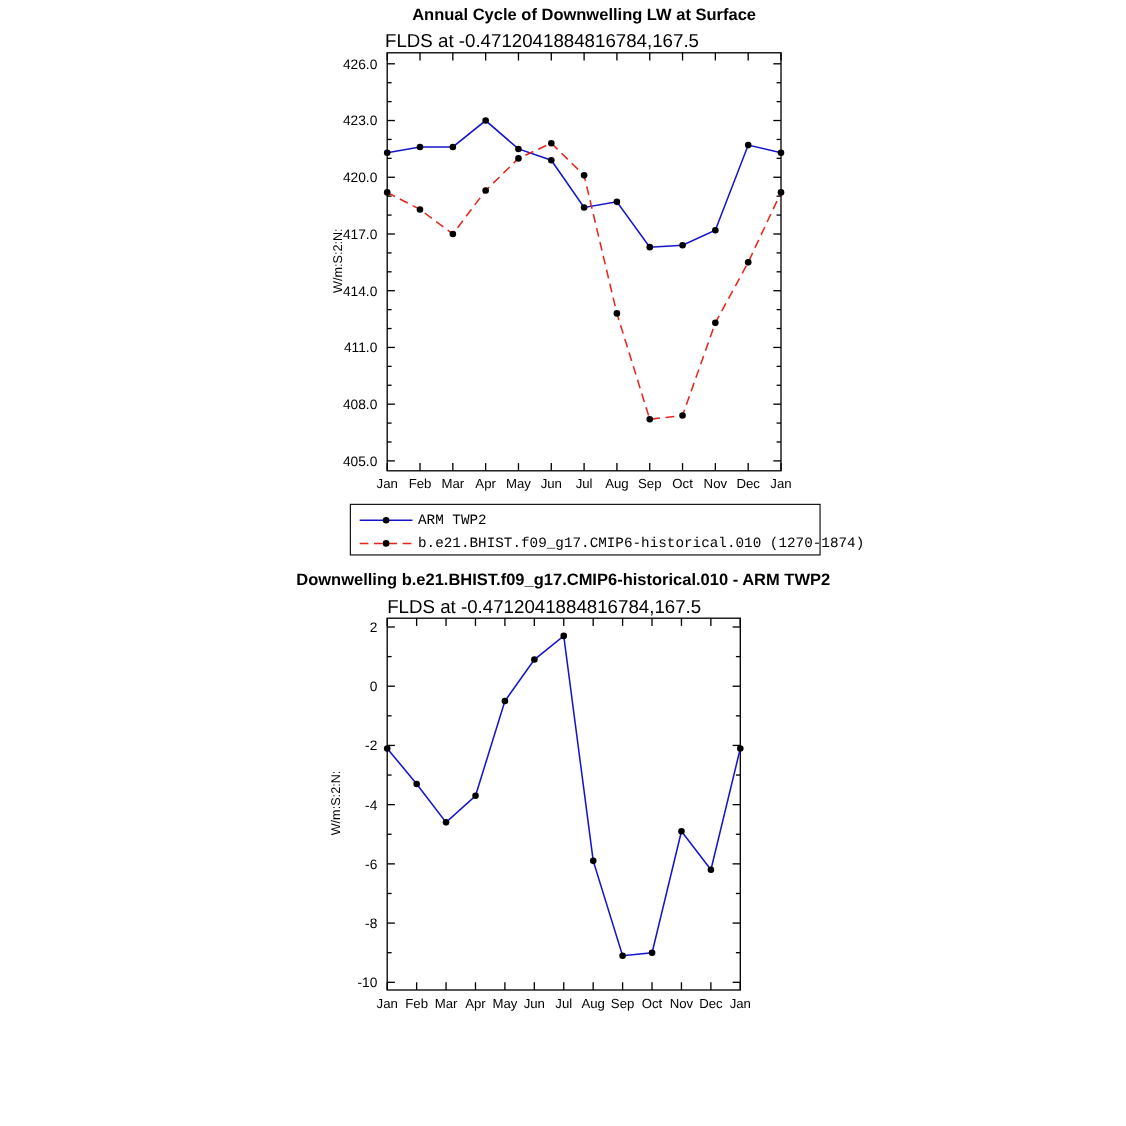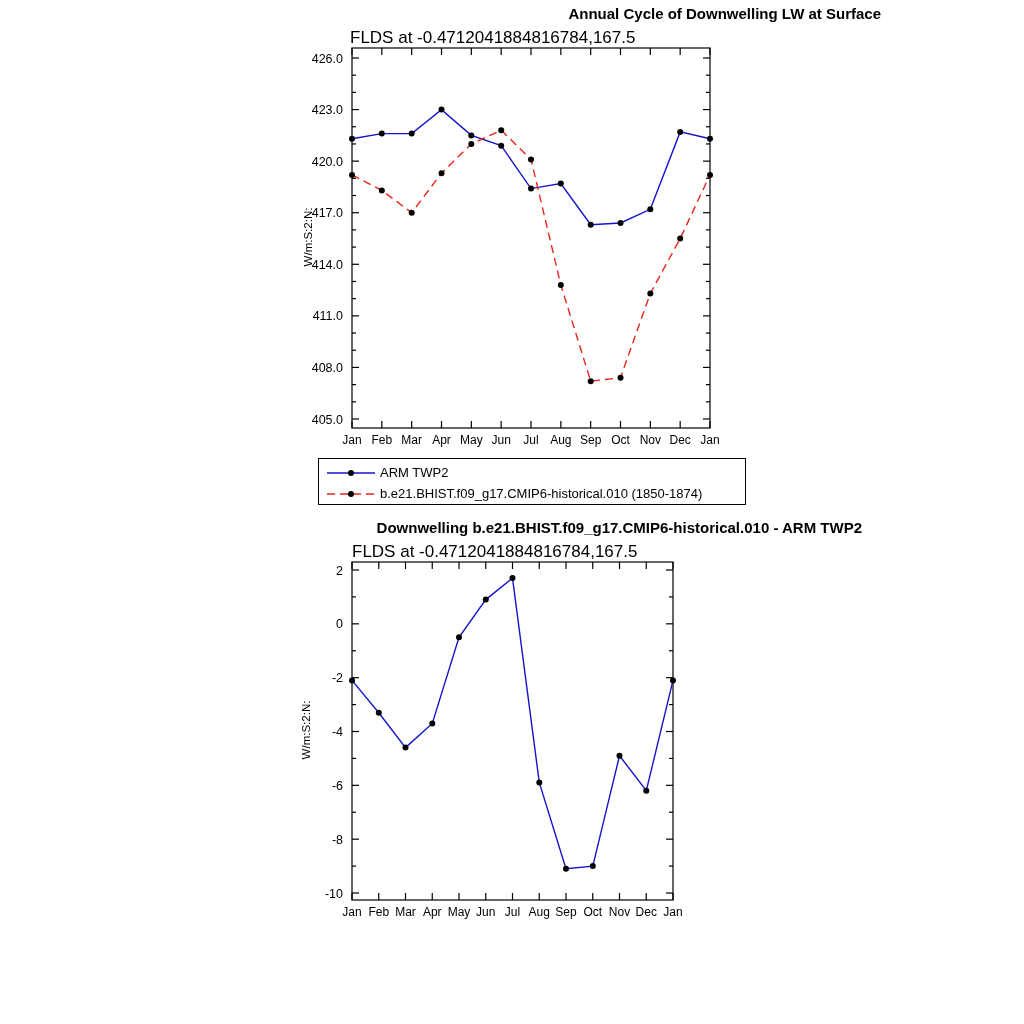--- a/index.html
+++ b/index.html
@@ -1,33 +1,33 @@
 <!DOCTYPE html>
 <html><head>
 <meta charset="utf-8">
 <style>
   html,body{margin:0;padding:0;background:#ffffff;}
   #canvas{position:relative;width:1024px;height:1024px;background:#ffffff;overflow:hidden;
           font-family:"Liberation Sans","DejaVu Sans",sans-serif;color:#000;}
   #plots{position:absolute;left:0;top:0;}
   #plots text{font-family:"Liberation Sans","DejaVu Sans",sans-serif;fill:#000;}
-  .title{position:absolute;font-weight:bold;font-size:15px;text-align:right;width:700px;white-space:nowrap;}
+  .title{position:absolute;font-weight:bold;font-size:15px;text-align:center;width:700px;white-space:nowrap;}
   #t0{left:181px;top:5px;}
   #t1{left:162px;top:519px;}
   .subtitle{position:absolute;font-size:17px;white-space:nowrap;}
   #s0{left:350px;top:28px;}
   #s1{left:352px;top:542px;}
   .ylab{position:absolute;font-size:11.5px;width:120px;text-align:center;transform:rotate(-90deg);}
   #y0{left:248px;top:231px;}
   #y1{left:246px;top:724px;}
   .legend{position:absolute;left:318px;top:458px;width:428px;height:47px;border:1px solid #000;
           box-sizing:border-box;padding:3px 0 0 6px;background:#fff;}
   .legend-item{display:flex;align-items:center;height:21px;}
   .legend-swatch{flex:0 0 auto;margin-right:3px;}
-  .legend-label{font-size:13px;white-space:nowrap;}
+  .legend-label{font-size:13px;white-space:nowrap;font-family:Liberation Mono, monospace;}
 </style>
 </head>
 <body>
 
 <div id="canvas">
   <svg id="plots" width="1024" height="1024">
       <g>
         <rect x="352" y="48" width="358" height="380" fill="none" stroke="#000" stroke-width="1.2"></rect>
         <g stroke="#000" stroke-width="1.2">
           <line x1="352" y1="428" x2="352" y2="421"></line>
@@ -264,20 +264,20 @@
         <line x1="2" y1="6" x2="50" y2="6" stroke="#1414cd" stroke-width="1.4"></line>
         <circle cx="26" cy="6" r="3" fill="#000000"></circle>
       </svg>
       <span class="legend-label">ARM TWP2</span>
     </div>
     <div class="legend-item">
       <svg class="legend-swatch" width="52" height="12">
         <line x1="2" y1="6" x2="50" y2="6" stroke="#e8251c" stroke-width="1.4" stroke-dasharray="8 5"></line>
         <circle cx="26" cy="6" r="3" fill="#000000"></circle>
       </svg>
-      <span class="legend-label">b.e21.BHIST.f09_g17.CMIP6-historical.010 (1850-1874)</span>
+      <span class="legend-label">b.e21.BHIST.f09_g17.CMIP6-historical.010 (1270-1874)</span>
     </div>
   </div>
 
   <div class="title" id="t1">Downwelling b.e21.BHIST.f09_g17.CMIP6-historical.010 - ARM TWP2</div>
   <div class="subtitle" id="s1">FLDS at -0.4712041884816784,167.5</div>
   <div class="ylab" id="y1">W/m:S:2:N:</div>
 </div>
 
 </body></html>

